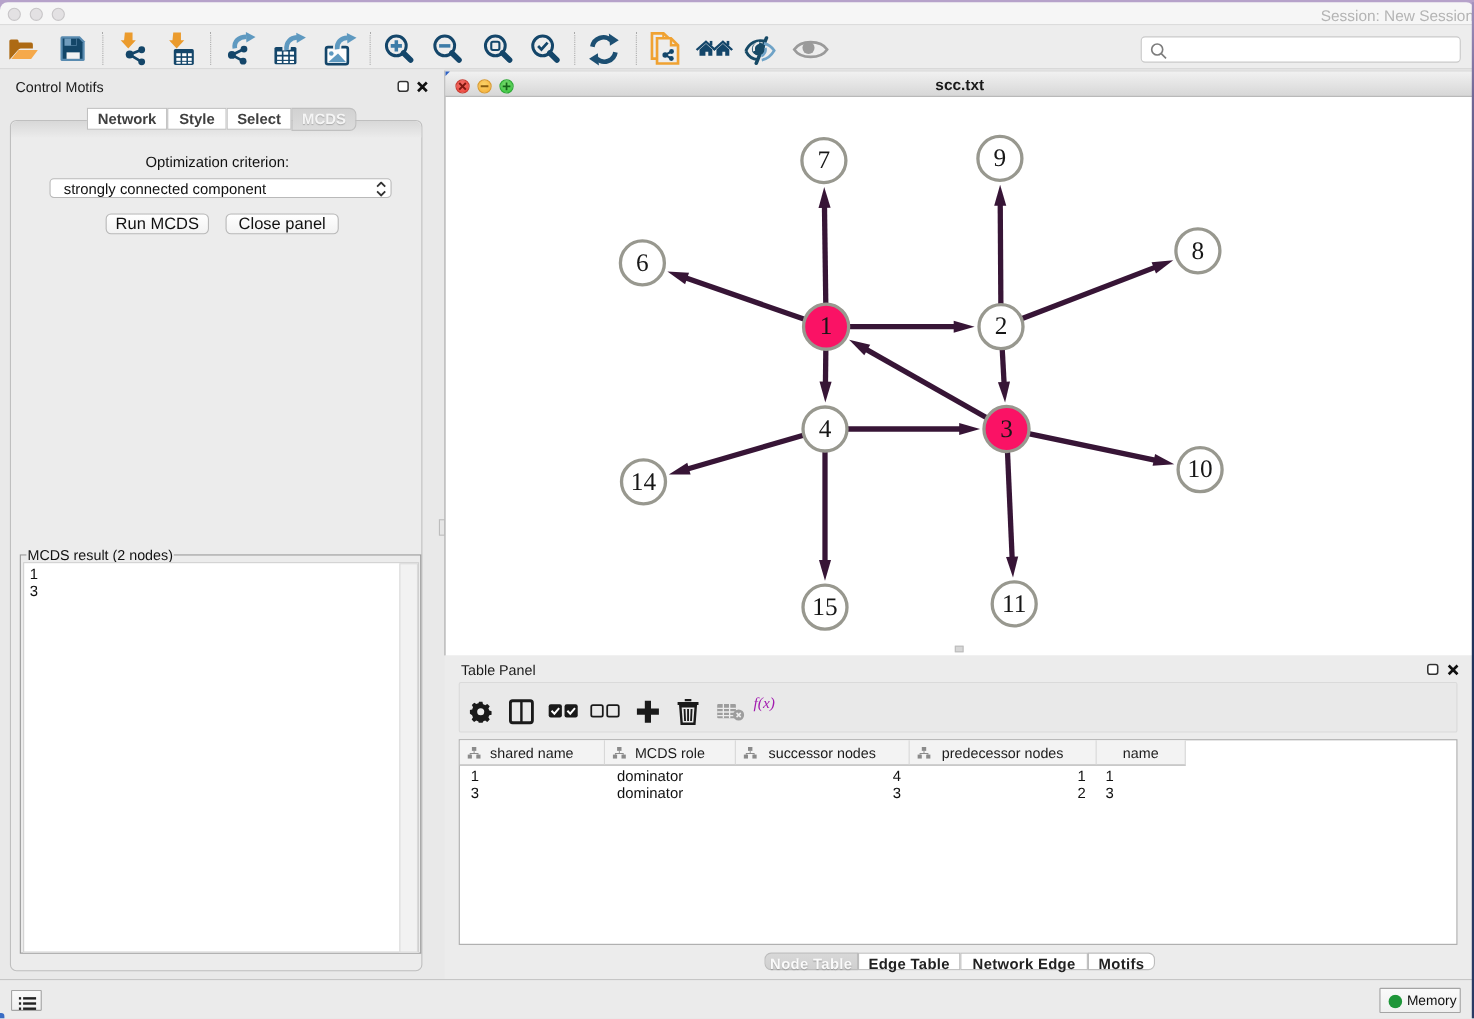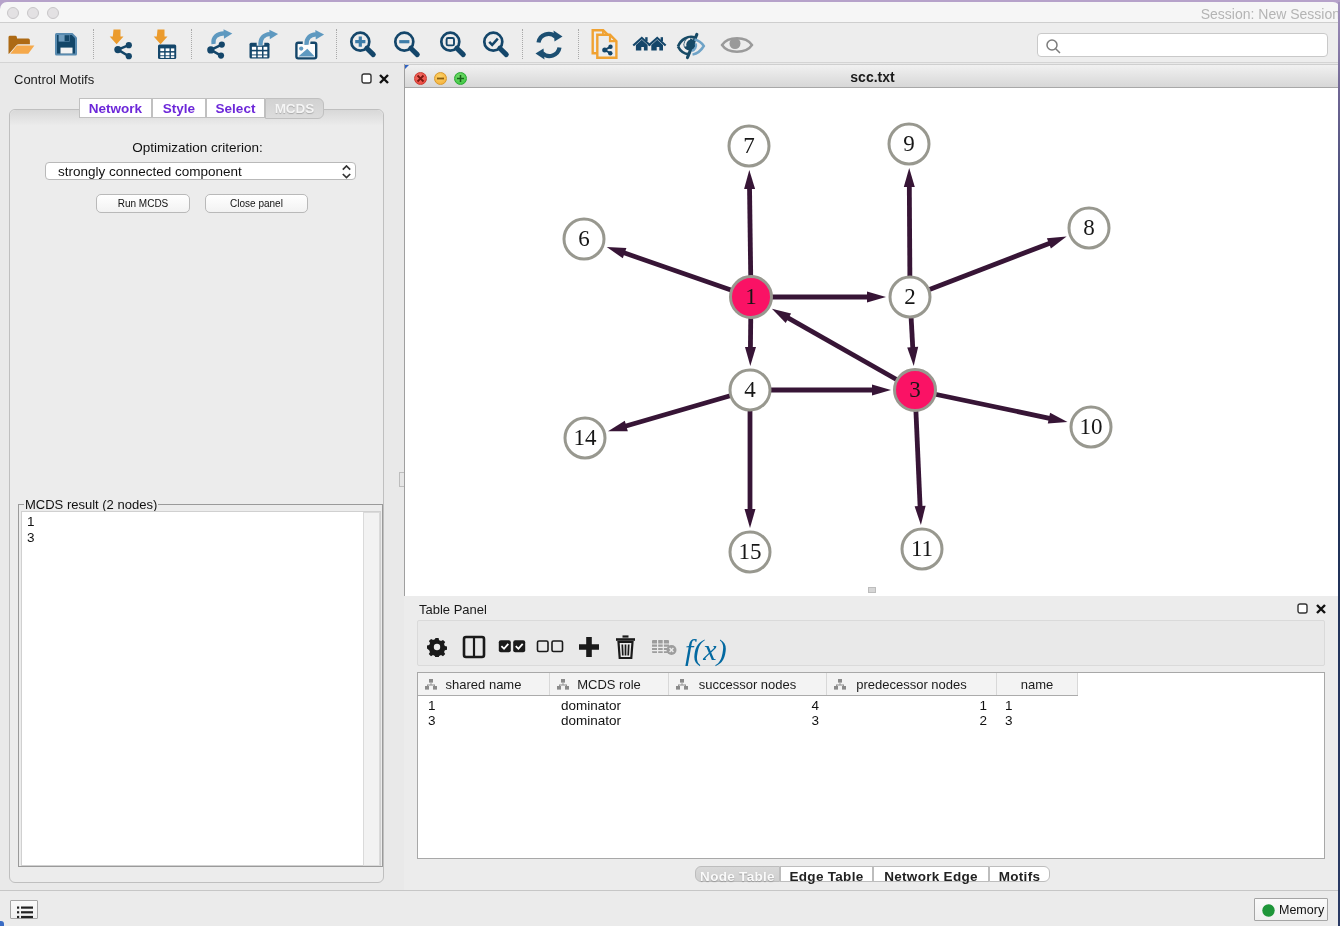--- a/index.html
+++ b/index.html
@@ -11,25 +11,25 @@
 #title-text { position:absolute; top:4px; left:0; width:1340px; text-align:right; color:#b4b4b4; font-size:14px; }
 #toolbar { left:0; top:23px;  width:1340px; height:40px; background:#ededed; border-bottom:1px solid #d4d4d4; }
 .tsep { position:absolute; top:6px; height:30px; width:1px; border-left:1px dotted #a9a9a9; }
 .ticon { position:absolute; top:6px; }
 #searchbox { position:absolute; left:1037px; top:10px; width:291px; height:24px; background:#fff; border:1px solid #c9c9c9; border-radius:4px; }
 
 #cpanel { left:0; top:63px; width:392px; height:827px; background:#e9e9e9; }
 #cpanel-title { position:absolute; left:14px; top:9px; font-size:13px; color:#1a1a1a; }
 #cpbox { position:absolute; left:9px; top:46px; width:375px; height:774px; border:1px solid #bfbfbf; border-radius:6px; background:#ececec; }
 #cpbox-top { position:absolute; left:0px; top:0px; width:373px; height:15px; background:linear-gradient(#d8d8d8,#ebebeb); border-radius:6px 6px 0 0; }
-.tab { position:absolute; top:-12px; height:20px; background:#fff; border:1px solid #c0c0c0; font-size:13.5px; font-weight:bold; text-align:center; line-height:19px; color:#6d28d9; }
+.tab { position:absolute; top:-12px; height:20px; background:#fff; border:1px solid #c0c0c0; font-size:13.5px; font-weight:bold; text-align:center; line-height:19px; color:#404040; }
 #tab-mcds { background:linear-gradient(#d2d2d2,#dcdcdc); color:#f5f5f5; text-shadow:0 1px 1px #aaa; border-radius:0 6px 6px 0; }
 #opt-label { position:absolute; left:0; top:30px; width:375px; text-align:center; font-size:13.5px; color:#111; }
 #dropdown { position:absolute; left:35px; top:52px; width:311px; height:18px; background:#fff; border:1px solid #b9b9b9; border-radius:4px; font-size:13.5px; line-height:17px; padding-left:12px; color:#111; }
-.btn { position:absolute; top:84px; height:19px; background:linear-gradient(#ffffff,#f2f2f2); border:1px solid #b9b9b9; border-radius:5px; font-size:10px; text-align:center; line-height:17px; color:#111; }
+.btn { position:absolute; top:84px; height:19px; background:linear-gradient(#ffffff,#f2f2f2); border:1px solid #b9b9b9; border-radius:5px; font-size:15px; text-align:center; line-height:17px; color:#111; }
 #fieldset { position:absolute; left:8px; top:394px; width:365px; height:363px; border:1px solid #9a9a9a; }
 #fieldset-legend { position:absolute; left:5px; top:-8px; background:#ececec; font-size:13px; color:#111; padding:0 1px; }
 #resultarea { position:absolute; left:2px; top:6px; width:360px; height:355px; background:#fff; border:1px solid #d0d0d0; font-size:13.5px; color:#111; line-height:16px; padding:2px 0 0 5px; }
 #result-sb { position:absolute; right:0px; top:0px; width:17px; height:354px; background:#f2f2f2; border:1px solid #dadada; }
 
 #vsplit { left:392px; top:63px; width:12px; height:827px; background:#e9e9e9; }
 #vsplit-handle { position:absolute; left:7px; top:409px; width:6px; height:15px; background:#e6e6e6; border:1px solid #bdbdbd; }
 
 #netwin { left:404px; top:64px; width:936px; height:532px; border-left:1px solid #9f9f9f; background:#fff; }
 #nw-titlebar { position:absolute; left:0; top:0; width:935px; height:24px; background:linear-gradient(#f1f1f1,#d7d7d7); border-bottom:1px solid #a8a8a8; border-top:1px solid #cfcfcf; }
@@ -372,21 +372,21 @@
       <g fill="#9d9d9d">
           <rect x="1" y="1" width="17" height="13" rx="1"></rect>
         </g>
       <g stroke="#ececec" stroke-width="1.2">
           <path d="M1 5 h17 M1 8.3 h17 M1 11.6 h17 M6.6 1 v13 M12.3 1 v13"></path>
         </g>
       <circle cx="20.5" cy="11" r="5" fill="#9d9d9d"></circle>
       <path d="M18.6 9.1 l3.8 3.8 M22.4 9.1 l-3.8 3.8" stroke="#ececec" stroke-width="1.4"></path>
     </svg>
 
-    <div style="position:absolute;left:267px;top:12px;font-family:'Liberation Serif',serif;font-style:italic;font-size:30px;color:#0369a1;">f(x)</div>
+    <div style="position:absolute;left:267px;top:12px;font-family:'Liberation Serif',serif;font-style:italic;font-size:14px;color:#a21caf;">f(x)</div>
   </div>
   <div id="tp-table">
     <div id="tp-header" style="left:0;width:660px;">
       <div class="th" style="left:0;width:132px">shared name</div>
       <div class="th" style="left:132px;width:119px">MCDS role</div>
       <div class="th" style="left:251px;width:158px">successor nodes</div>
       <div class="th" style="left:409px;width:170px">predecessor nodes</div>
       <div class="th" style="left:579px;width:81px">name</div>
     </div>
     <svg style="position:absolute;left:7px;top:6px" width="12" height="11" viewBox="0 0 12 11">

